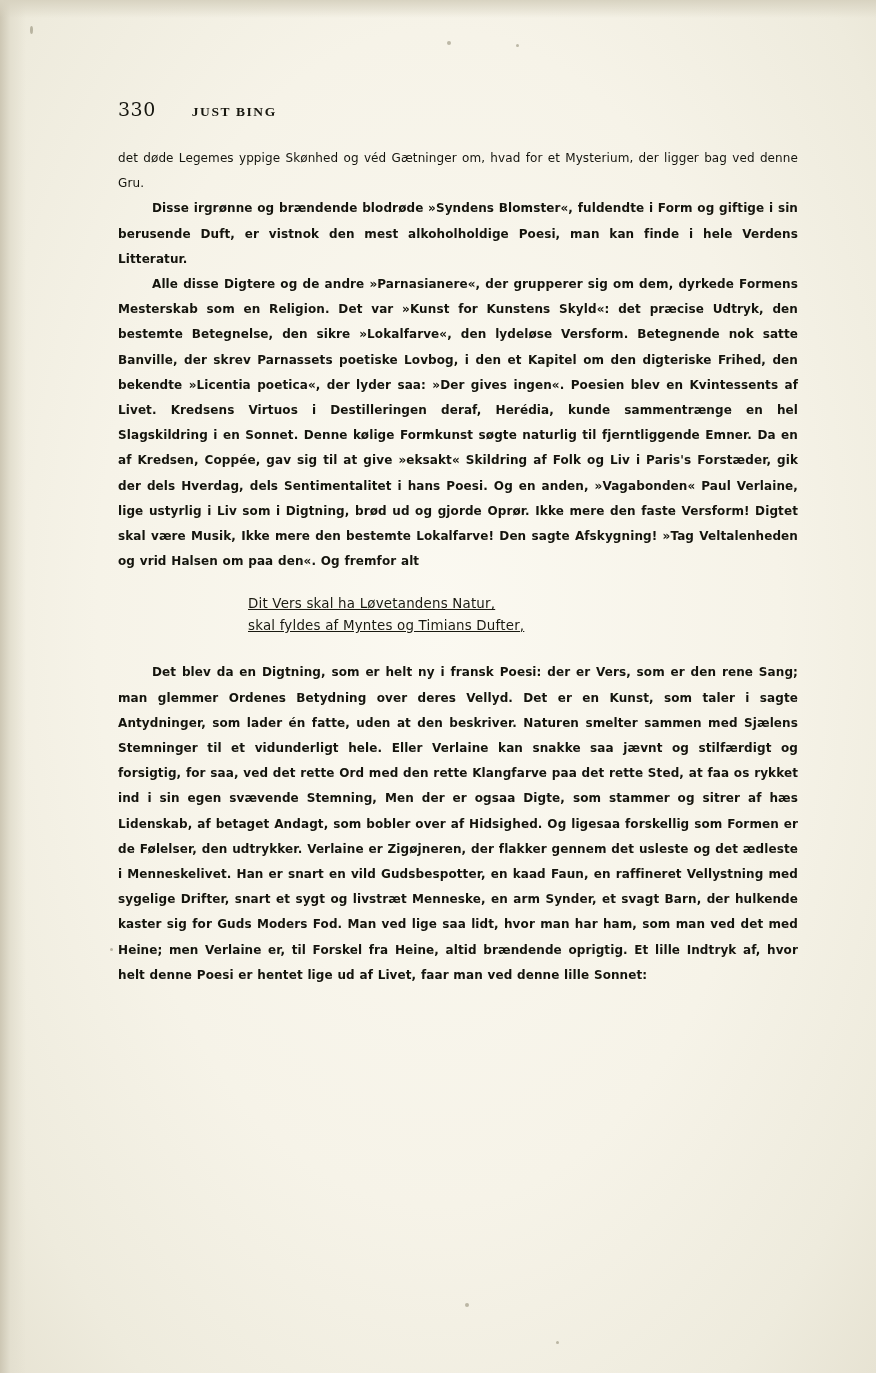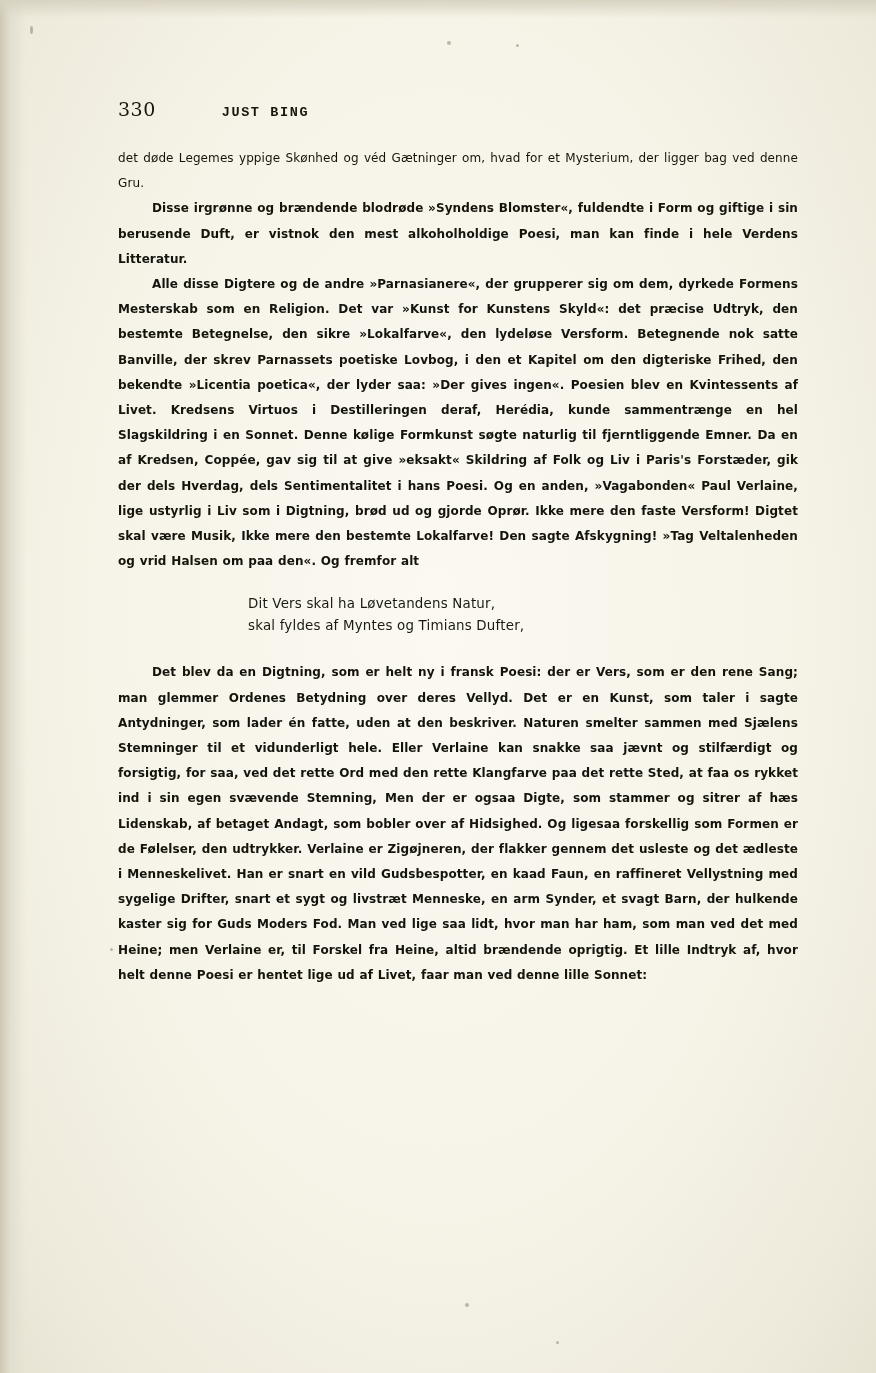--- a/index.html
+++ b/index.html
@@ -57,26 +57,26 @@
     height: 30px;
     margin-bottom: 26px;
   }
   .folio {
     font-size: 19px;
     color: #16160f;
     font-family: "DejaVu Serif", serif;
     letter-spacing: .5px;
   }
   .running-head {
-    margin-left: 66px;
+    margin-left: 36px;
     font-size: 13.5px;
     font-weight: bold;
     letter-spacing: 1.6px;
     color: #17170f;
-    font-family: Liberation Mono, monospace;
+    font-family: Liberation Serif, serif;
   }
   .body-text p {
     margin: 0;
     font-size: 12px;
     line-height: 25.2px;
     color: #14140d;
     text-align: justify;
     text-justify: inter-word;
     font-family: "DejaVu Sans", sans-serif;
     letter-spacing: .1px;
@@ -89,20 +89,21 @@
   .verse {
     margin: 19px 0 24px 130px;
     font-size: 13.4px;
     line-height: 21.5px;
     color: #1a1a11;
     font-family: "DejaVu Sans", sans-serif;
     letter-spacing: .2px;
   }
   .verse div {
     white-space: pre;
+    text-decoration: underline;
   }
   .blk2 {
     margin-top: 4px;
   }
 </style>
 </head>
 <body>
 
 <div id="page">
 

